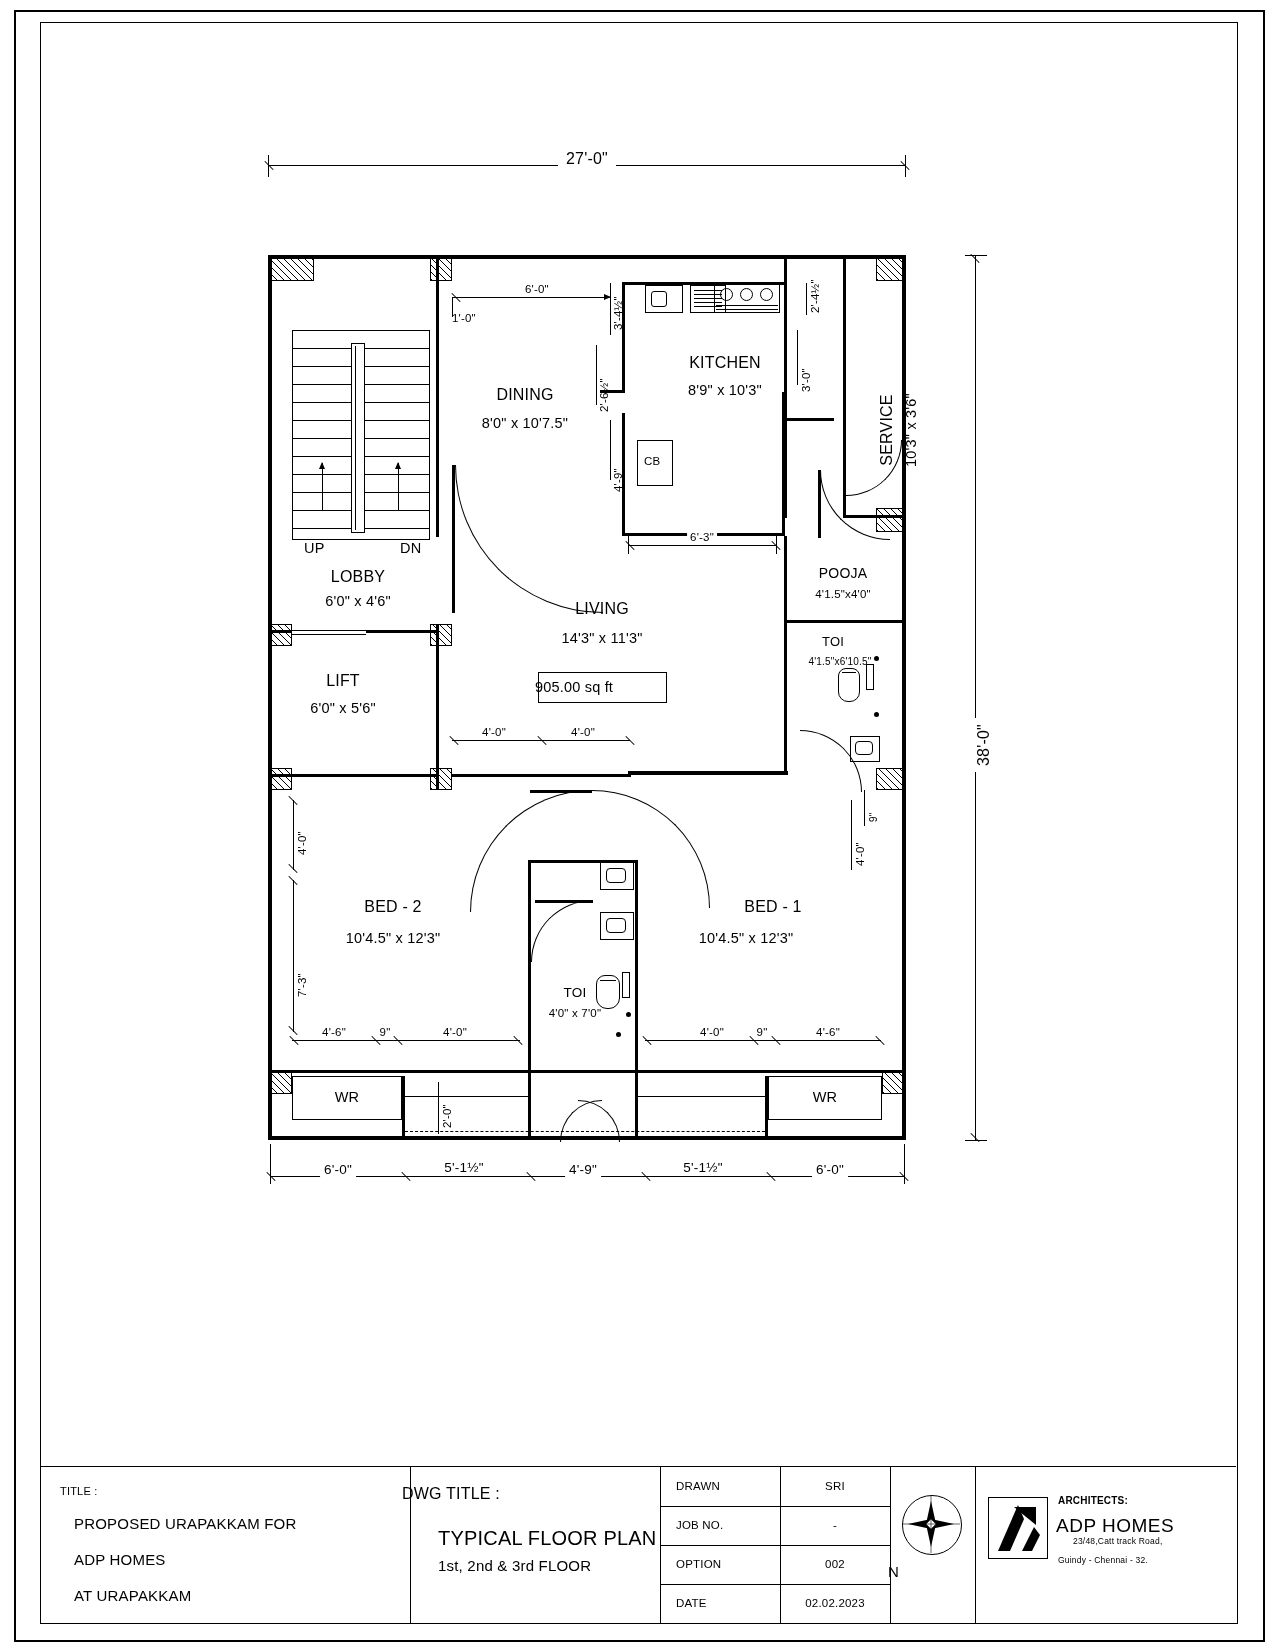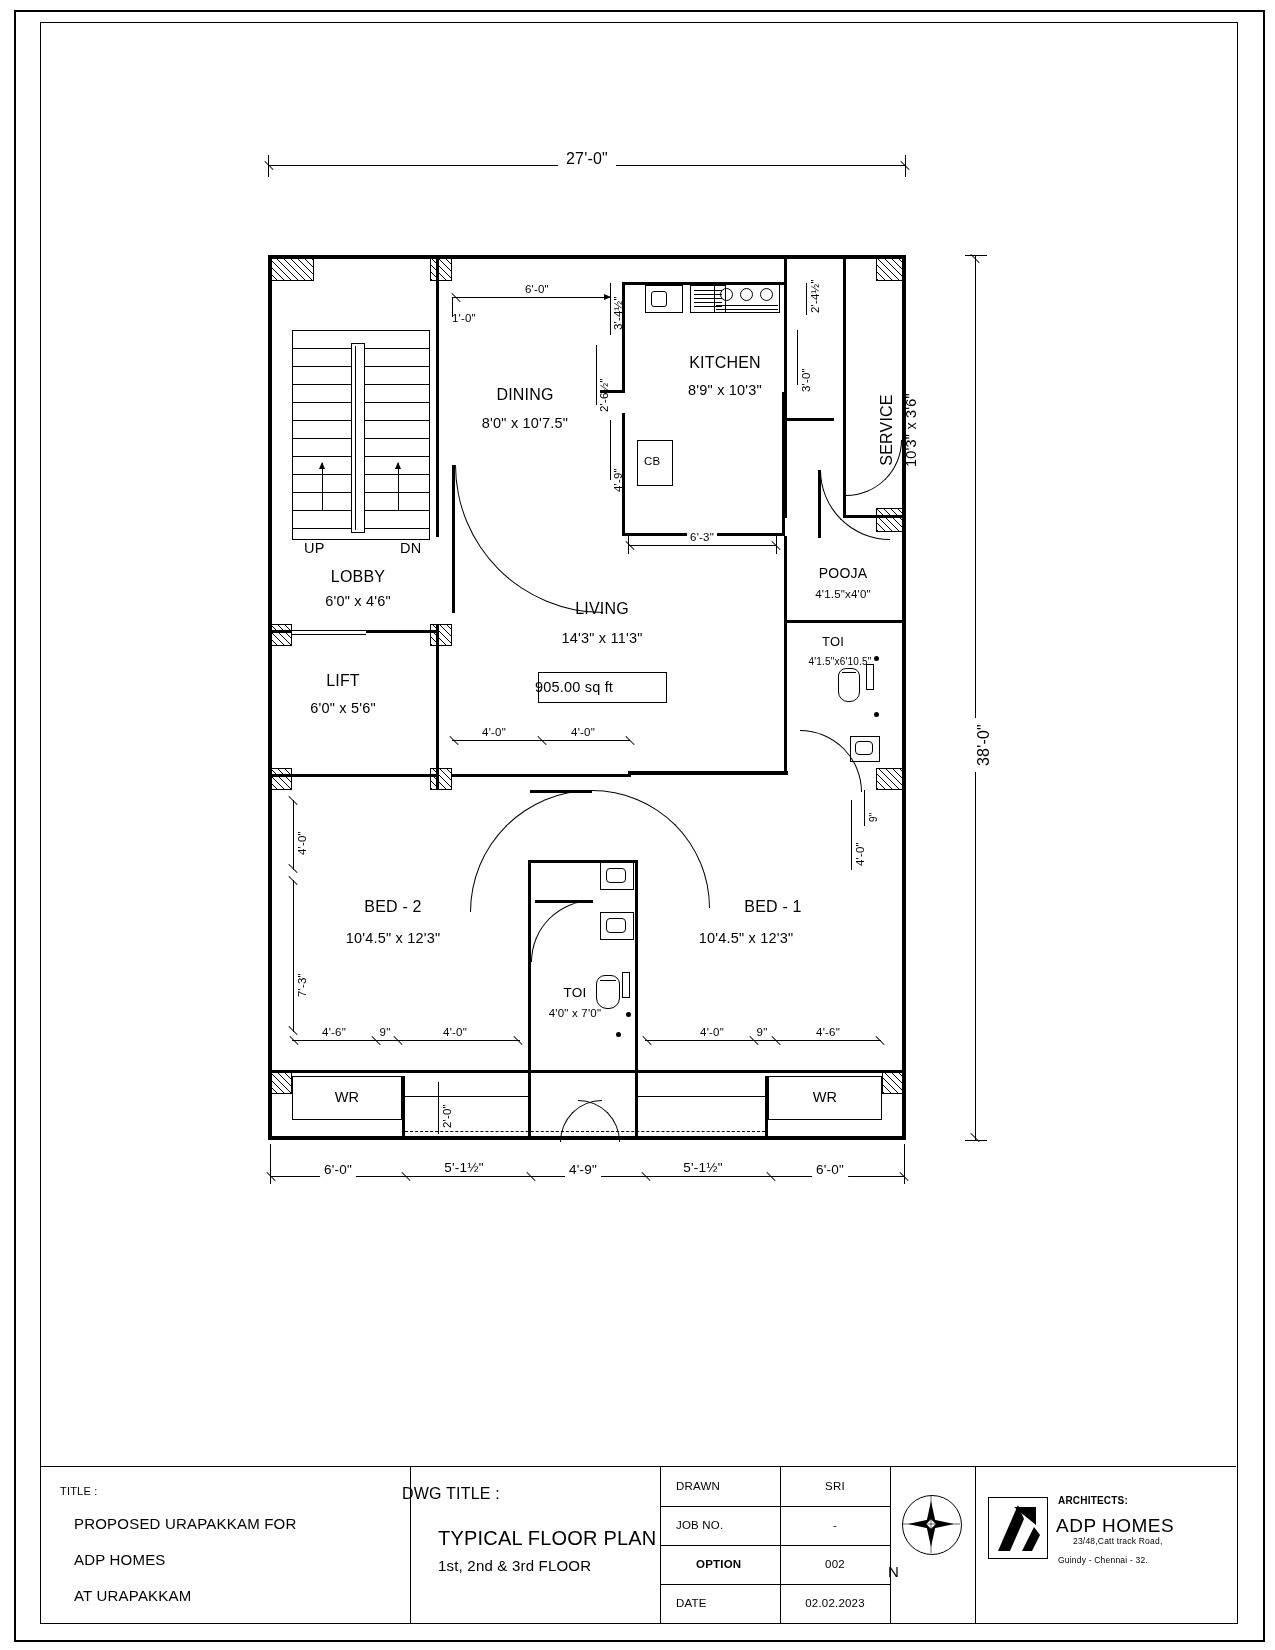--- a/index.html
+++ b/index.html
@@ -349,21 +349,21 @@
     <div class="lbl" style="left:34px;top:120px;font-size:15px;">AT URAPAKKAM</div>
 
     <div class="lbl" style="left:362px;top:18px;font-size:16px;">DWG TITLE :</div>
     <div class="lbl" style="left:398px;top:60px;font-size:20px;">TYPICAL FLOOR PLAN</div>
     <div class="lbl" style="left:398px;top:90px;font-size:15px;">1st, 2nd &amp; 3rd FLOOR</div>
 
     <div class="lbl sm" style="left:636px;top:13px;">DRAWN</div>
     <div class="lbl sm ctr" style="left:795px;top:13px;">SRI</div>
     <div class="lbl sm" style="left:636px;top:52px;">JOB NO.</div>
     <div class="lbl sm ctr" style="left:795px;top:52px;">-</div>
-    <div class="lbl sm" style="left:656px;top:91px;font-weight:bold;">OPTION</div>
+    <div class="lbl sm" style="left:636px;top:91px;">OPTION</div>
     <div class="lbl sm ctr" style="left:795px;top:91px;">002</div>
     <div class="lbl sm" style="left:636px;top:130px;">DATE</div>
     <div class="lbl sm ctr" style="left:795px;top:130px;">02.02.2023</div>
 
     <div style="position:absolute;left:862px;top:28px;width:58px;height:58px;border:1px solid #000;border-radius:50%;"></div>
     <svg style="position:absolute;left:862px;top:28px;" width="58" height="58">
       <polygon points="29,6 34,29 29,24 24,29" fill="#000"></polygon>
       <polygon points="29,52 34,29 29,34 24,29" fill="#000"></polygon>
       <polygon points="6,29 29,24 24,29 29,34" fill="#000"></polygon>
       <polygon points="52,29 29,24 34,29 29,34" fill="#000"></polygon>

